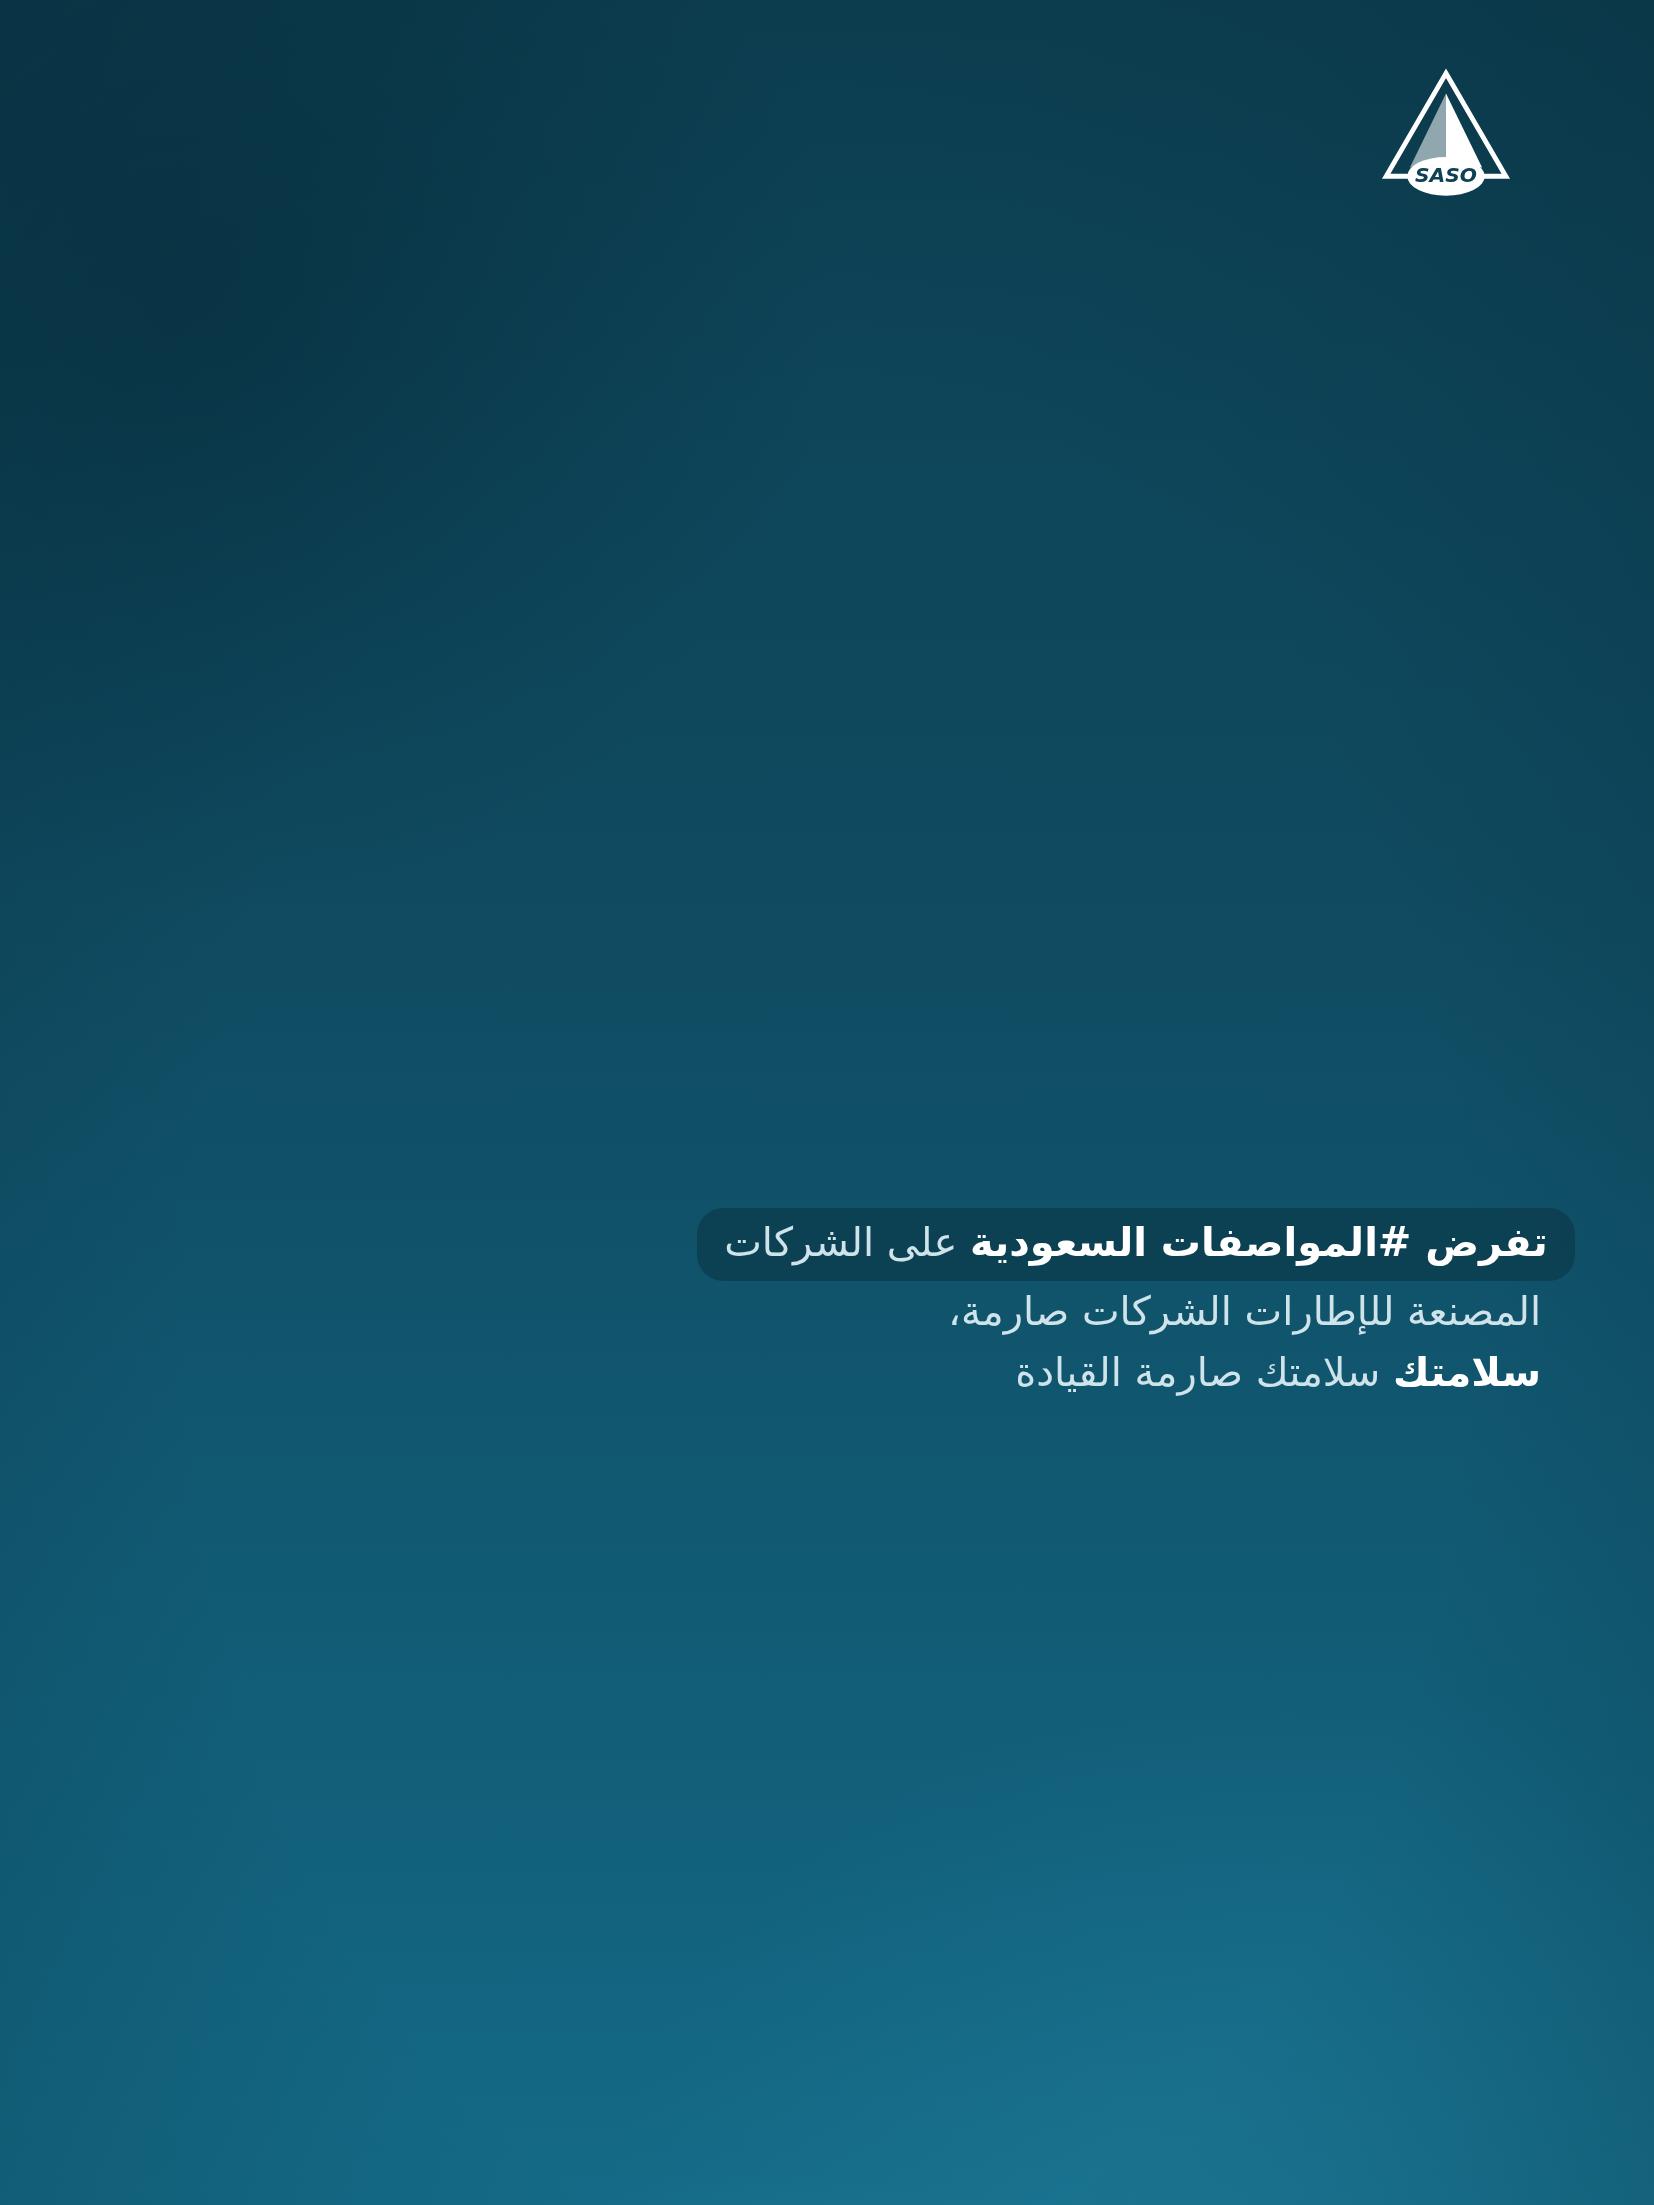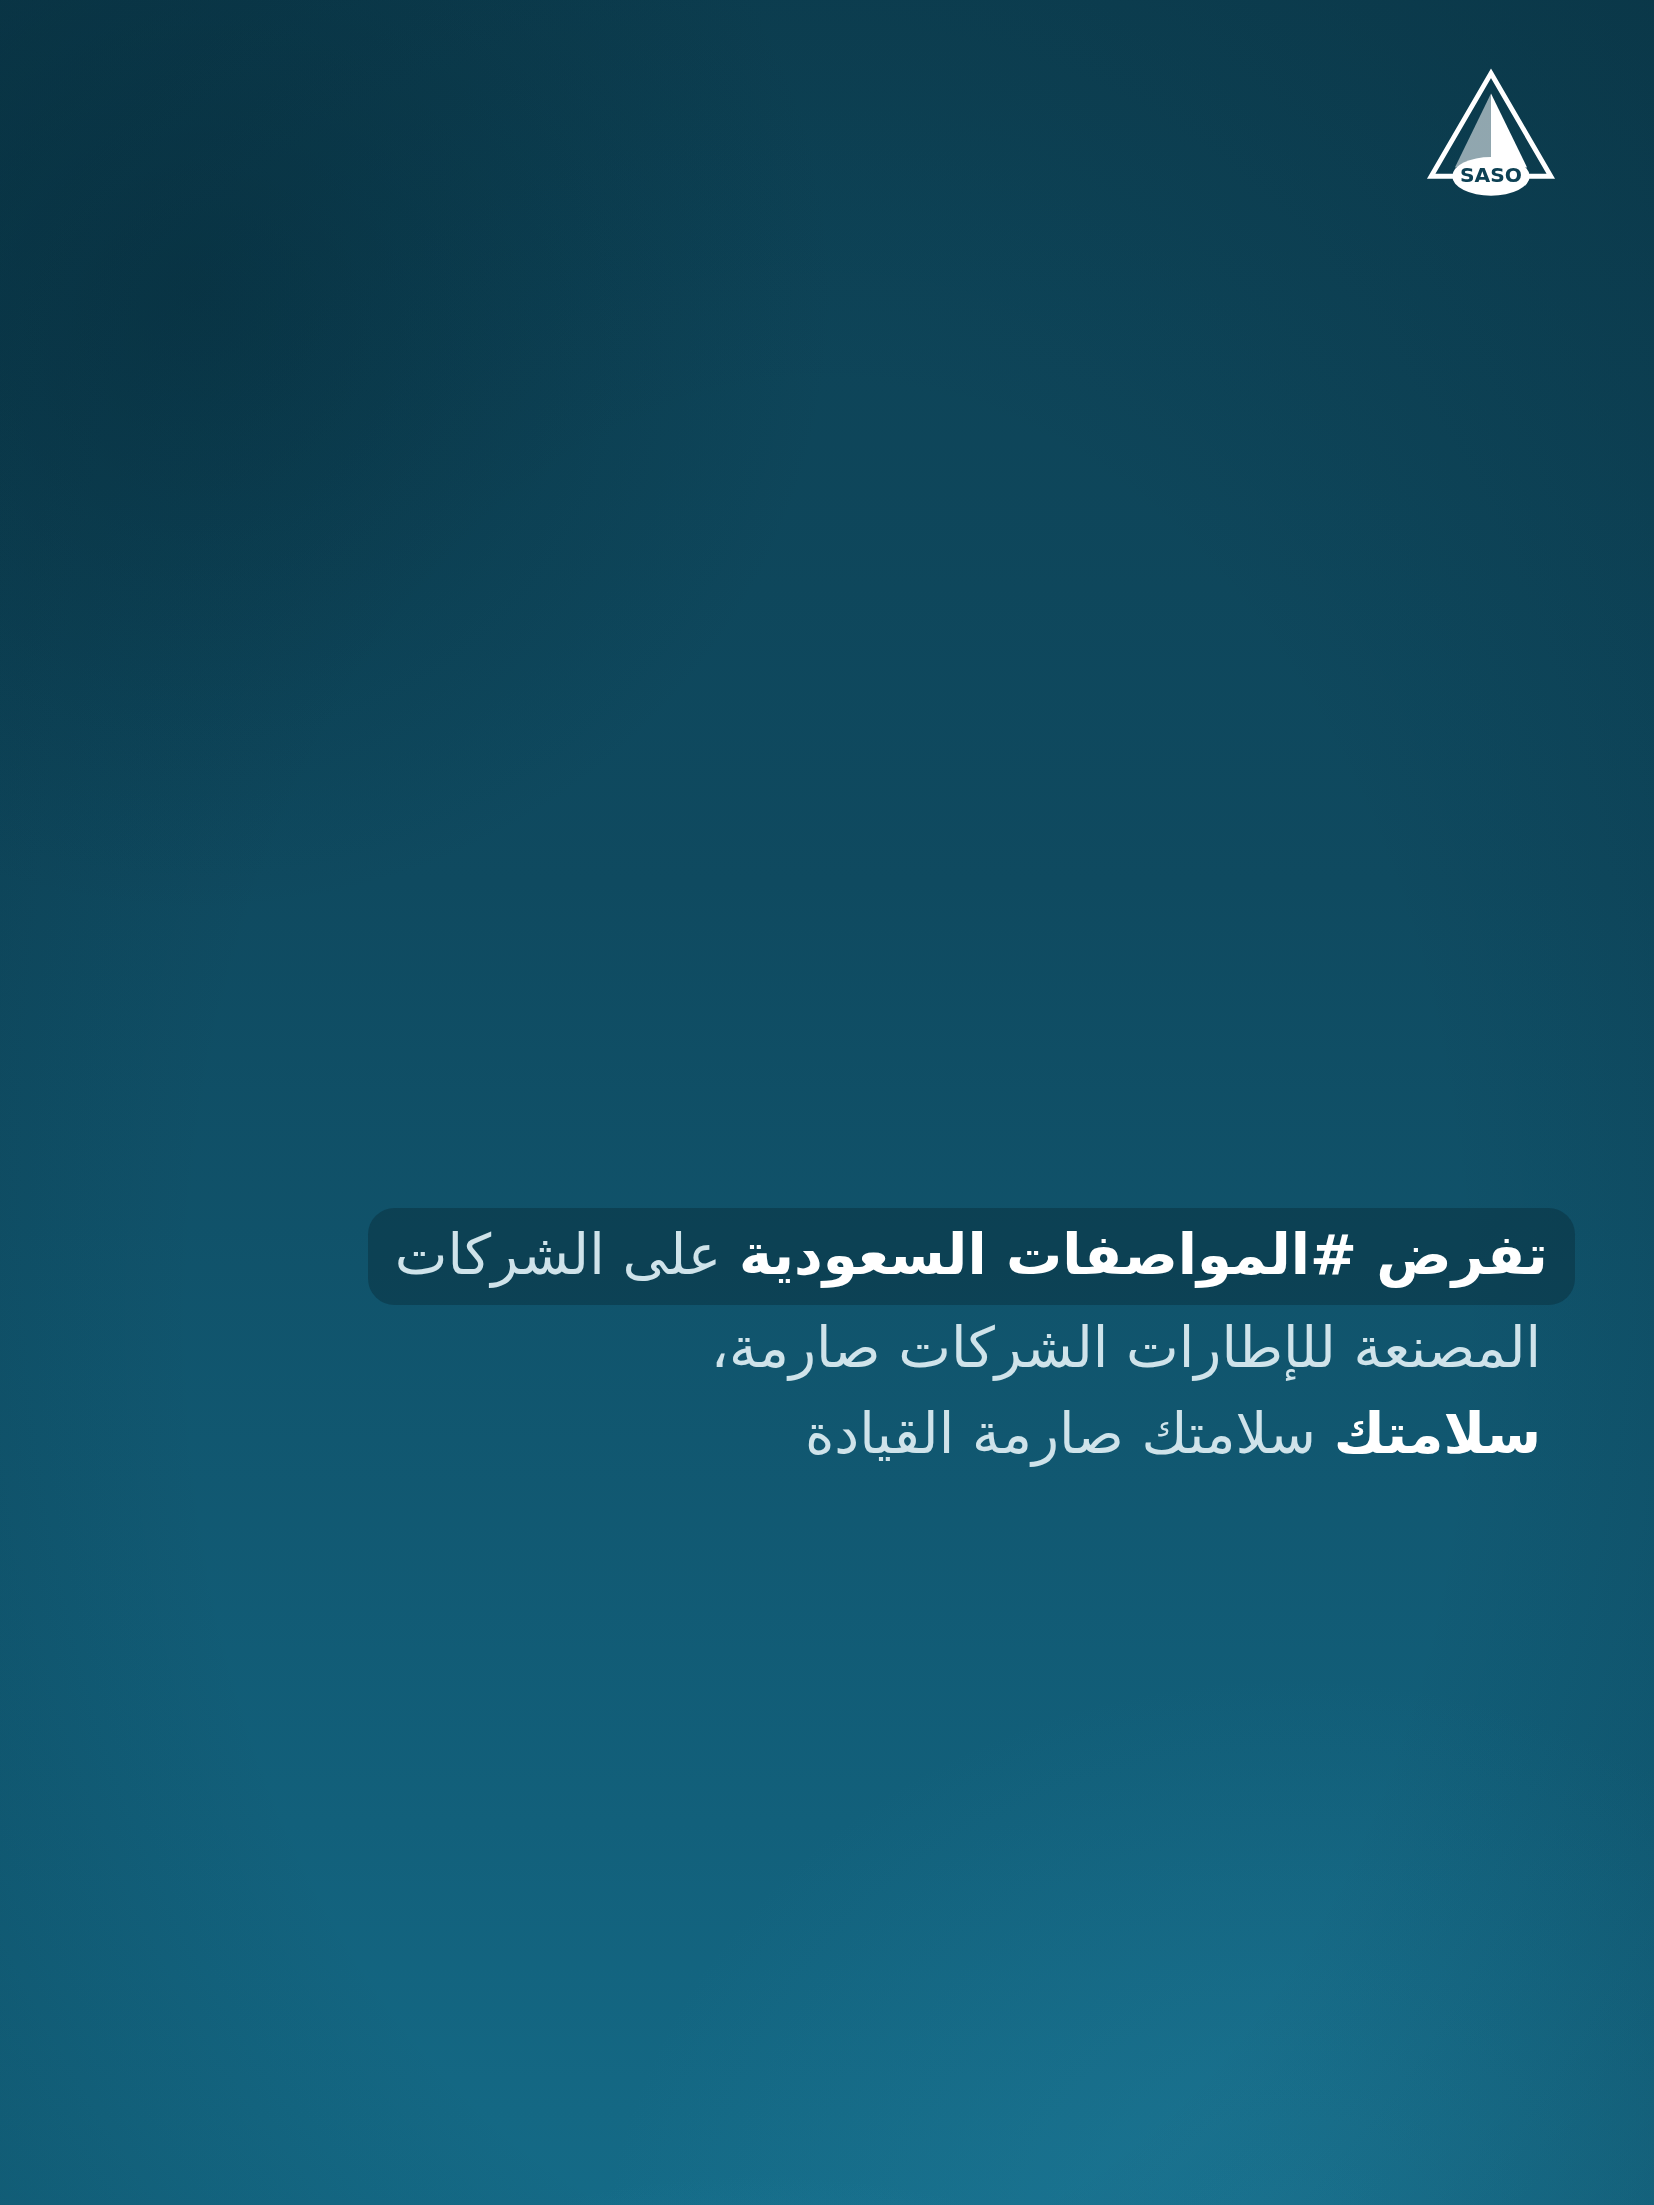--- a/index.html
+++ b/index.html
@@ -40,37 +40,38 @@
   .bg-vignette {
     position: absolute;
     inset: 0;
     background: radial-gradient(ellipse 85% 70% at 50% 45%, rgba(0,0,0,0) 45%, rgba(3,30,42,0.35) 100%);
   }
 
   
   .logo {
     position: absolute;
     top: 65px;
-    left: 1425px;
+    left: 1380px;
     width: 132px;
     height: 146px;
+    font-style: italic;
   }
   .logo svg { width: 100%; height: 100%; display: block; }
 
   
   .headline {
     position: absolute;
     top: 1208px;
     right: 88px;
     width: 1482px;
     text-align: right;
     direction: rtl;
   }
   .line {
-    font-size: 56px;
+    font-size: 40px;
     line-height: 1.52;
     color: #e9f3f6;
     letter-spacing: 0.2px;
     white-space: nowrap;
   }
   .line-1 {
     display: inline-block;
     background: rgba(8,44,58,0.45);
     border-radius: 26.5px;
     padding: 3.5px 27px 8.8px 27px;

